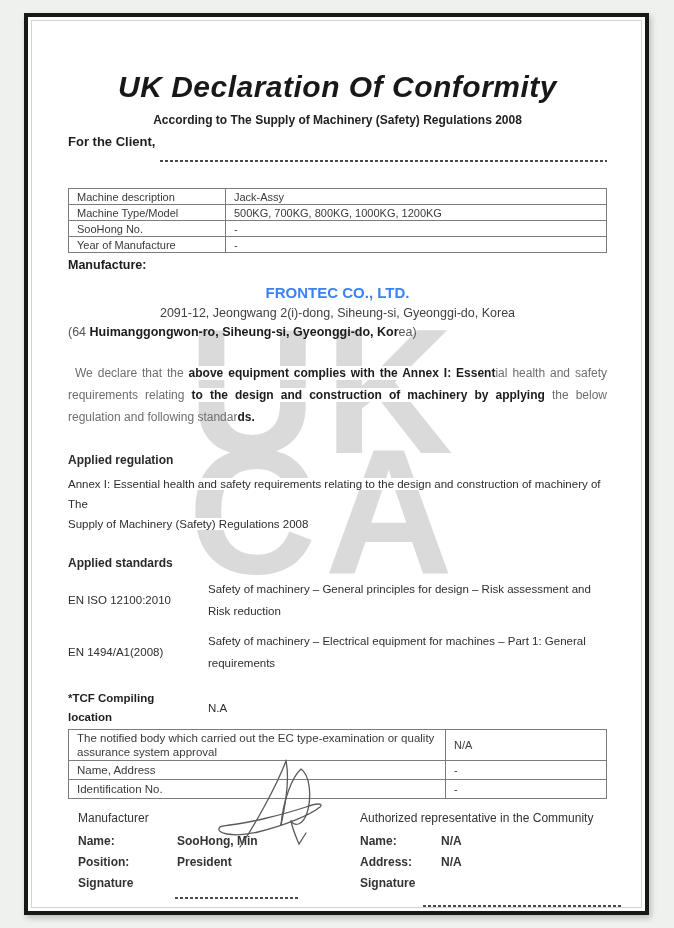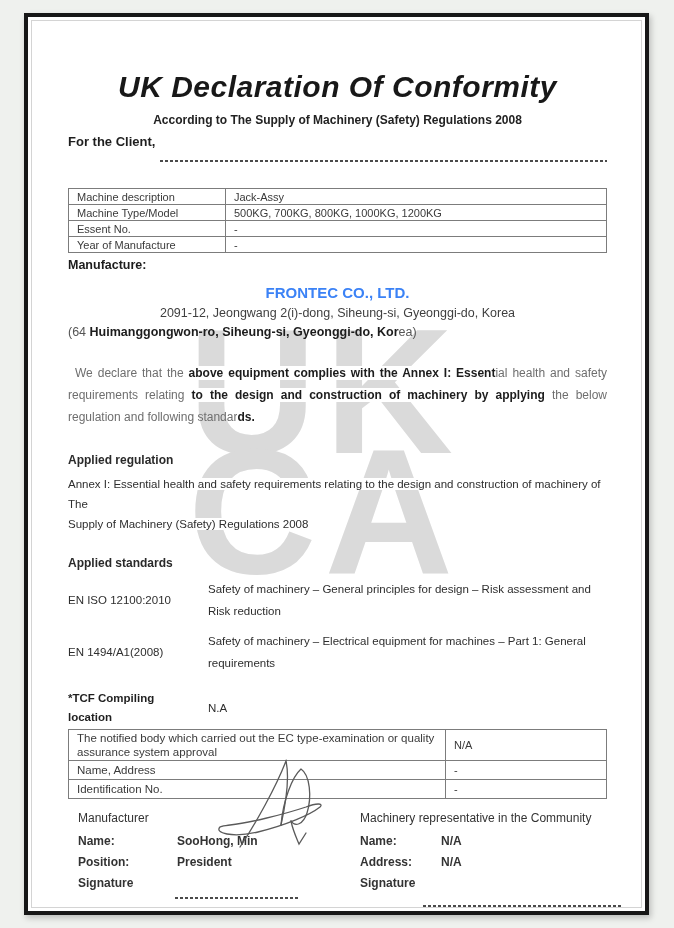--- a/index.html
+++ b/index.html
@@ -93,21 +93,21 @@
       <tbody>
         <tr>
           <td class="lbl">Machine description</td>
           <td>Jack-Assy</td>
         </tr>
         <tr>
           <td class="lbl">Machine Type/Model</td>
           <td>500KG, 700KG, 800KG, 1000KG, 1200KG</td>
         </tr>
         <tr>
-          <td class="lbl">Essent No.</td>
+          <td class="lbl">SooHong No.</td>
           <td>-</td>
         </tr>
         <tr>
           <td class="lbl">Year of Manufacture</td>
           <td>-</td>
         </tr>
       </tbody>
     </table>
 
     <div class="mfr-heading">Manufacture:</div>
@@ -168,21 +168,21 @@
         <div class="sig-row">
           <span class="sig-lbl">Position:</span>
           <span class="sig-val">President</span>
         </div>
         <div class="sig-row">
           <span class="sig-lbl">Signature</span>
         </div>
         <div class="dashline sig-line-left"></div>
       </div>
       <div class="sig-col right">
-        <div class="sig-heading">Machinery representative in the Community</div>
+        <div class="sig-heading">Authorized representative in the Community</div>
         <div class="sig-row">
           <span class="sig-lbl">Name:</span>
           <span class="sig-val">N/A</span>
         </div>
         <div class="sig-row">
           <span class="sig-lbl">Address:</span>
           <span class="sig-val">N/A</span>
         </div>
         <div class="sig-row">
           <span class="sig-lbl">Signature</span>

